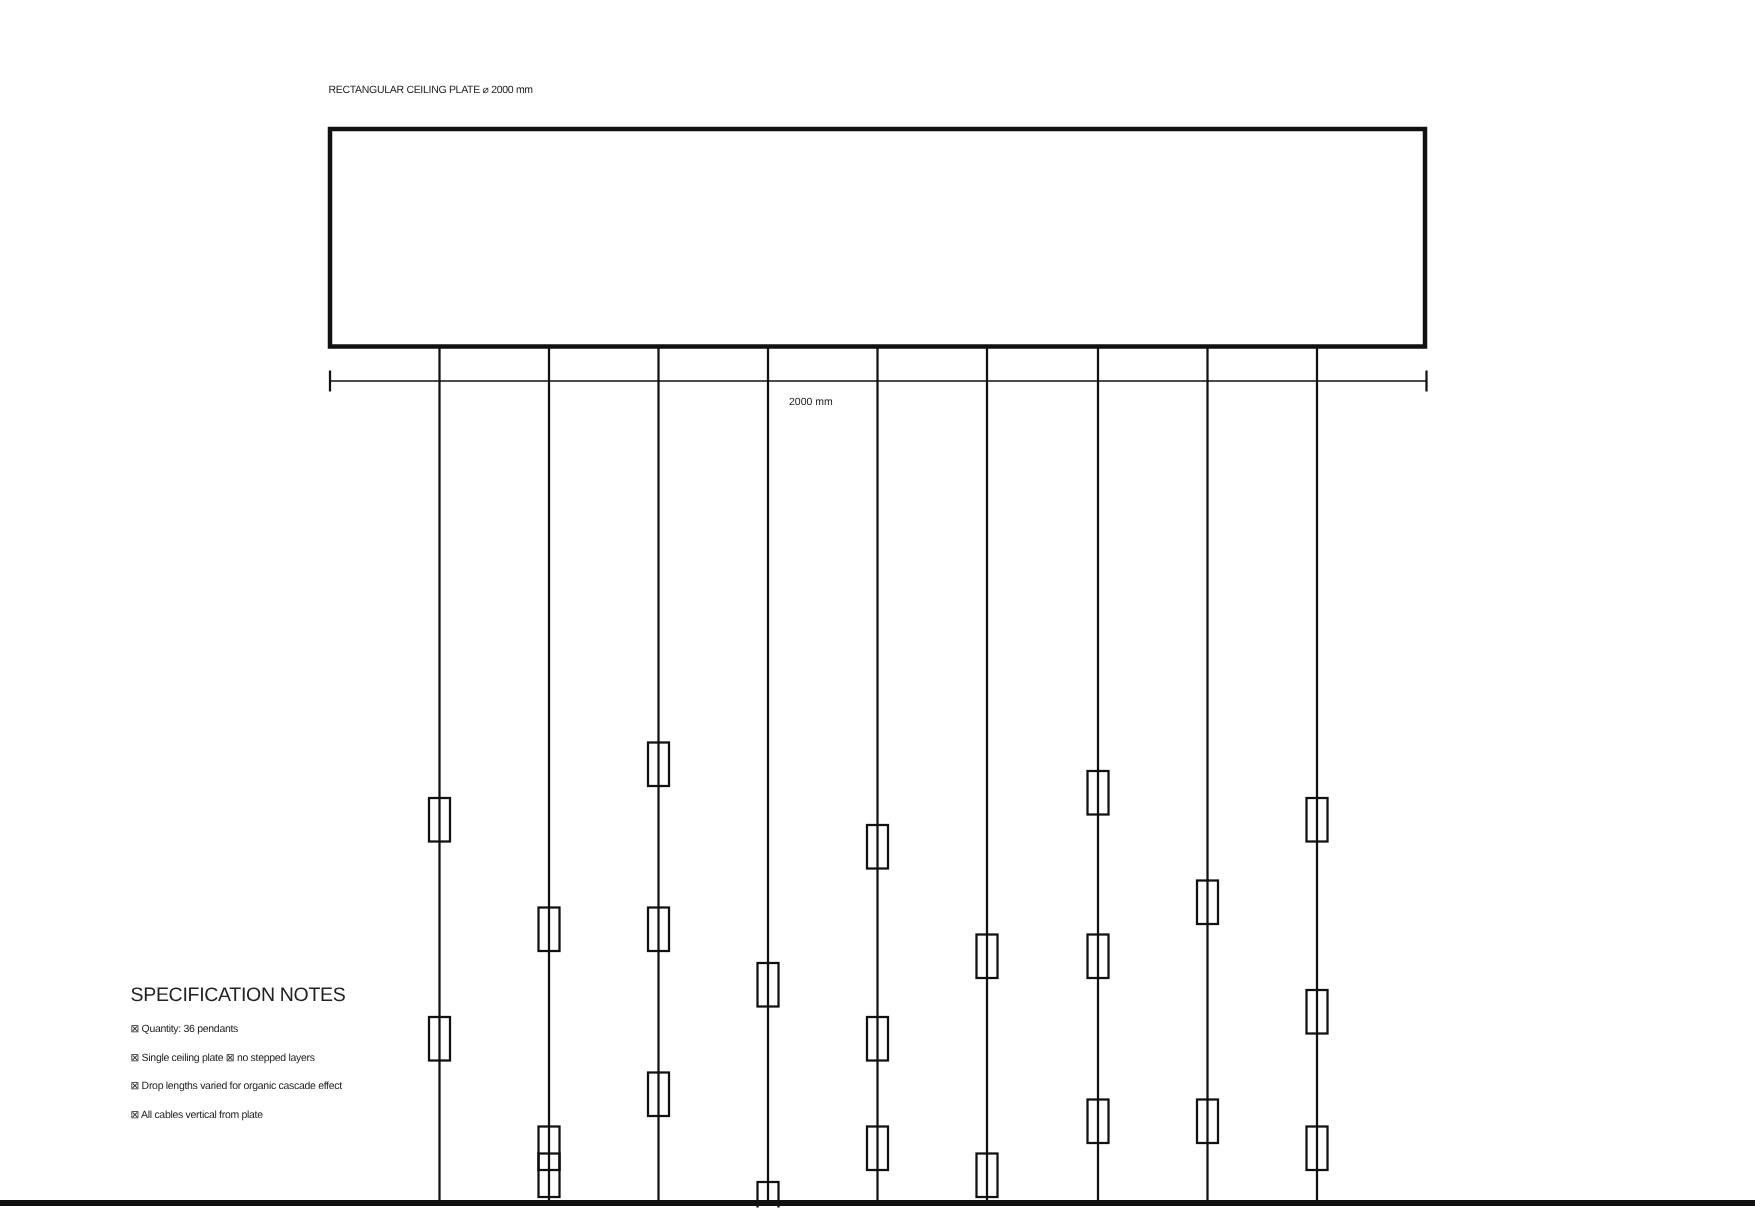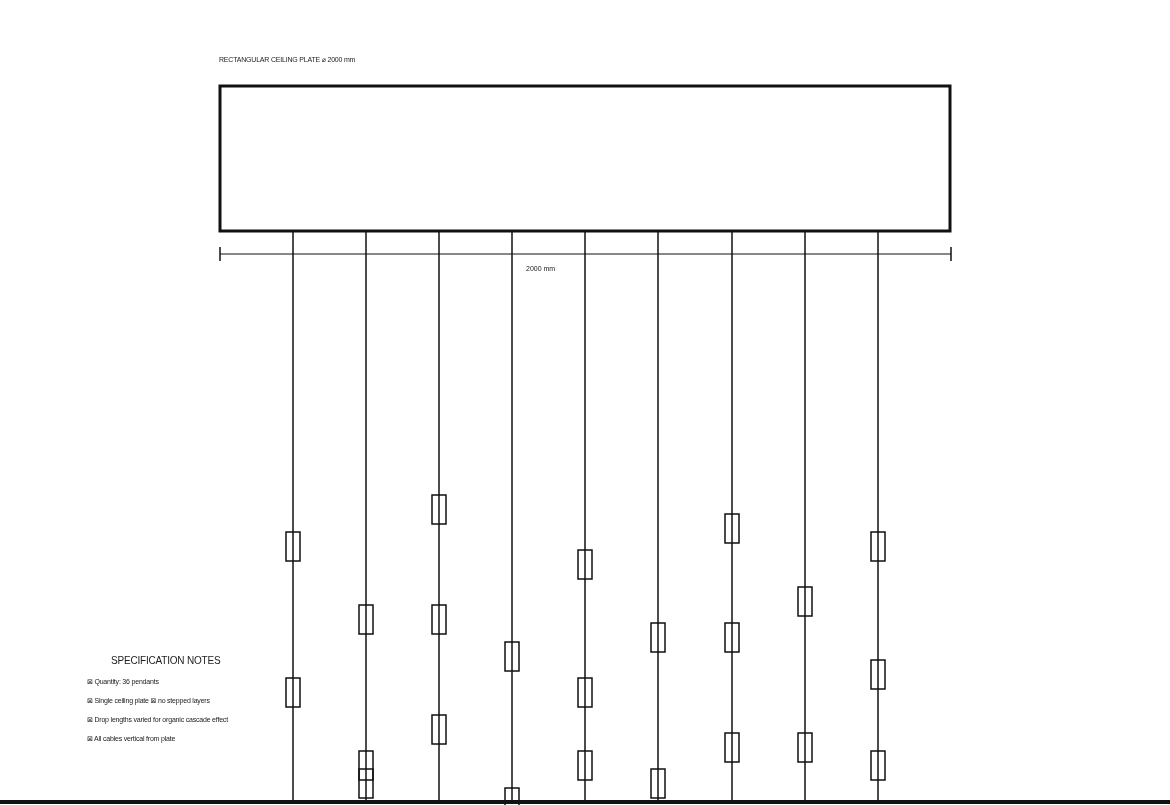--- a/index.html
+++ b/index.html
@@ -2,21 +2,21 @@
 <html><head>
   <meta charset="utf-8">
   <style>
     html, body { margin: 0; padding: 0; background: #ffffff; }
     body { width: 1170px; height: 805px; position: relative; overflow: hidden;
            font-family: "Liberation Sans", sans-serif; color: #111; }
     #canvas { position: absolute; left: 0; top: 0; width: 1170px; height: 805px; }
     .title { position: absolute; left: 219px; top: 56px; font-size: 7px; letter-spacing: -0.2px; color: #222; }
     .dim-label { position: absolute; left: 526px; top: 265px; font-size: 7px; color: #222; }
     .notes { position: absolute; left: 87px; top: 655px; font-size: 7px; color: #222; letter-spacing: -0.2px; }
-    .notes .heading { margin-bottom: 12px; font-size: 10px; margin-left: 24px; }
+    .notes .heading { margin-bottom: 12px; font-size: 13px; }
     .notes .item { margin-bottom: 11px; white-space: nowrap; }
   </style>
 </head>
 <body>
 
 <svg id="canvas" width="1170" height="805" viewBox="0 0 1170 805" xmlns="http://www.w3.org/2000/svg">
   <rect id="plate" fill="none" stroke="#111111" x="220" y="86" width="730" height="145" stroke-width="3"></rect>
   <g id="dimline">
       <line x1="220" y1="254" x2="951" y2="254" stroke="#111111" stroke-width="1"></line>
       <line x1="220" y1="247" x2="220" y2="261" stroke="#111111" stroke-width="1.5"></line>

